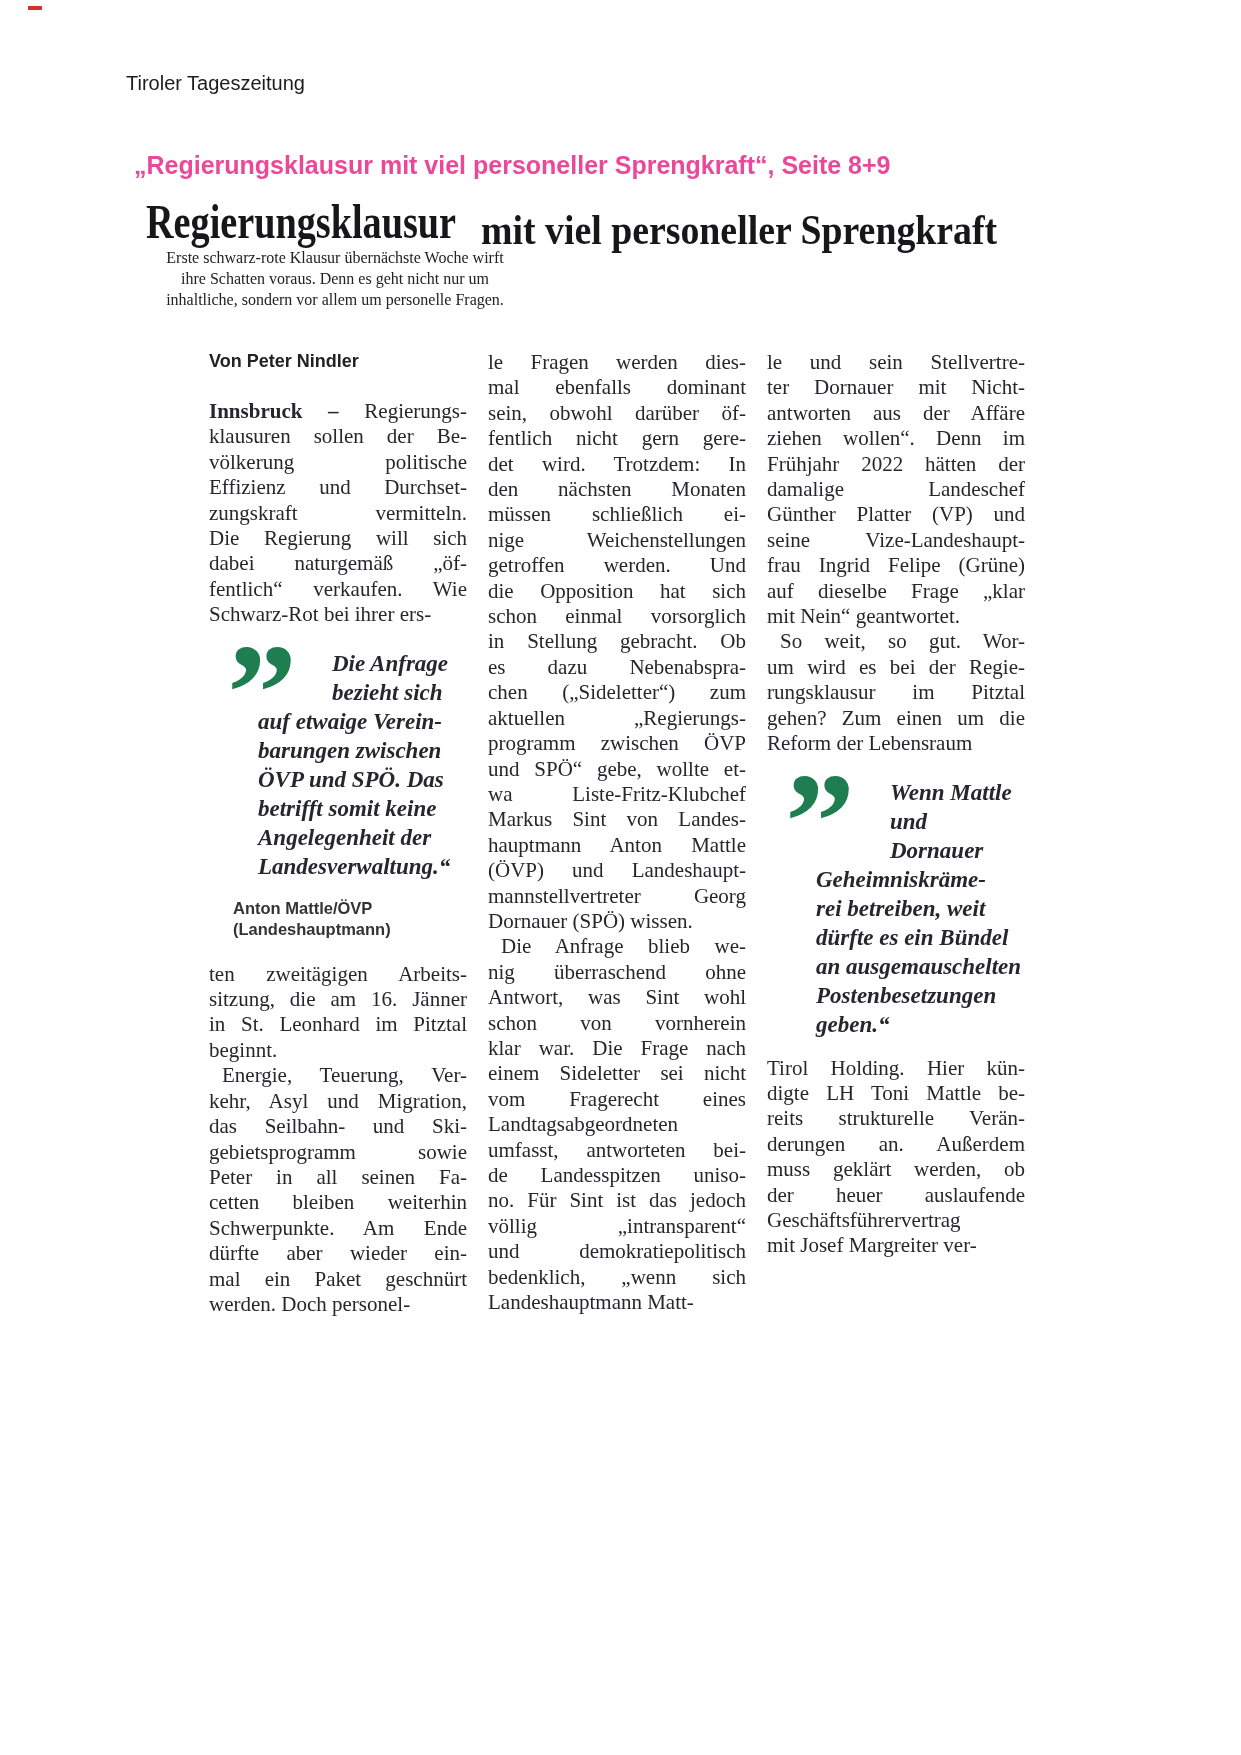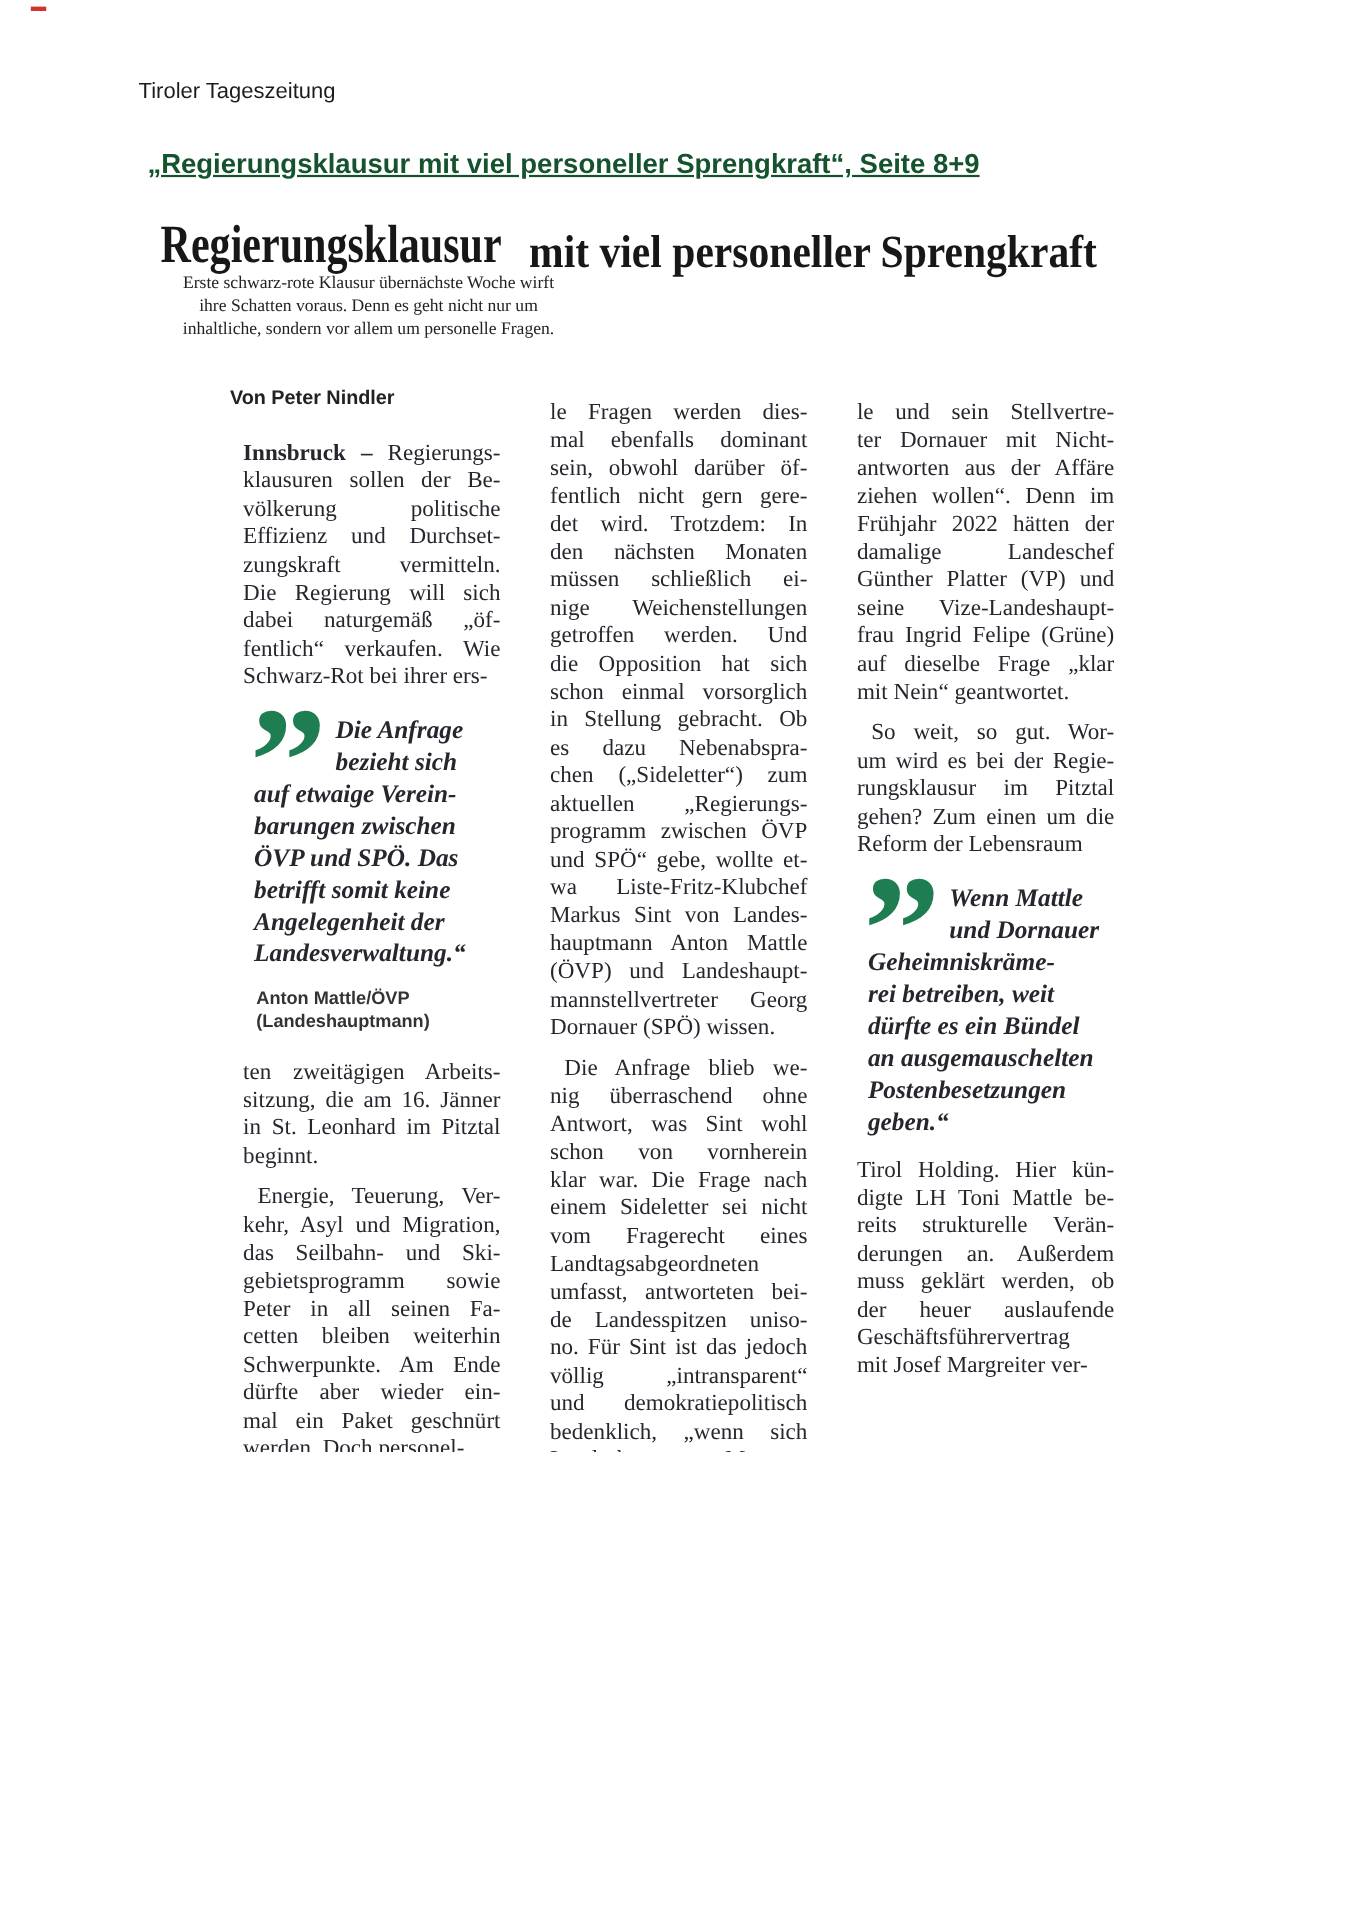--- a/index.html
+++ b/index.html
@@ -1,38 +1,38 @@
 <!DOCTYPE html>
 <html><head>
 <meta charset="utf-8">
 <title>Tiroler Tageszeitung</title>
 <style>
   html,body{margin:0;padding:0;background:#ffffff;}
   .page{position:relative;width:1241px;height:1320px;background:#ffffff;overflow:hidden;
         font-family:"Liberation Serif",serif;color:#26262e;}
   .redmark{position:absolute;left:28px;top:6px;width:14px;height:4px;background:#d2342b;}
   .masthead{position:absolute;left:126px;top:70px;font:20px/26px "Liberation Sans",sans-serif;color:#1c1c1c;}
-  .refhead{position:absolute;left:134px;top:134px;font:bold 25px/30px "Liberation Sans",sans-serif;color:#14532d;white-space:nowrap;text-decoration:underline;}
+  .refhead{position:absolute;left:134px;top:150px;font:bold 25px/30px "Liberation Sans",sans-serif;color:#ec4899;white-space:nowrap;}
   .h1a{position:absolute;left:146px;top:196px;font:bold 49px/52px "Liberation Serif",serif;color:#17171a;
        transform:scaleX(.78);transform-origin:0 0;white-space:nowrap;}
   .h1b{position:absolute;left:481px;top:207px;font:bold 42px/46px "Liberation Serif",serif;color:#17171a;
        transform:scaleX(.9);transform-origin:0 0;white-space:nowrap;}
   .standfirst{position:absolute;left:150px;top:247px;width:370px;text-align:center;
               font:16px/21px "Liberation Serif",serif;color:#222;}
   .cols{position:absolute;left:209px;top:350px;display:flex;gap:21px;justify-content:flex-end;}
   .col{width:258px;font:21px/25.4px "Liberation Serif",serif;color:#26262e;}
   .byline{font:bold 18px/22px "Liberation Sans",sans-serif;color:#222;margin-bottom:27px;}
-  .para{margin:12px;}
+  .para{margin:0;}
   .bl{min-height:25.4px;}
   .bl.j{text-align:justify;text-align-last:justify;}
   .bl.ind{text-indent:13px;}
   .quote{position:relative;margin:21px 0 17px 22px;font:bold italic 23px/29px "Liberation Serif",serif;color:#26262e;}
   .qmark{position:absolute;left:-4px;top:-26px;font:bold 140px/1 "Liberation Serif",serif;
          font-style:normal;letter-spacing:-8px;}
-  .ql{min-height:29px;}
+  .ql{min-height:29px;margin-left:27px;}
   .qind{padding-left:74px;}
   .attr{margin:16px 0 22px 24px;font:bold 16.5px/21px "Liberation Sans",sans-serif;color:#333;}
   .footer{position:absolute;left:0;top:1652px;width:100%;display:flex;gap:5px;
           font:20px/24px "Liberation Sans",sans-serif;color:#111;}
   .footer .b{font-weight:bold;}
 </style>
 </head>
 <body>
 
 <div class="page">

